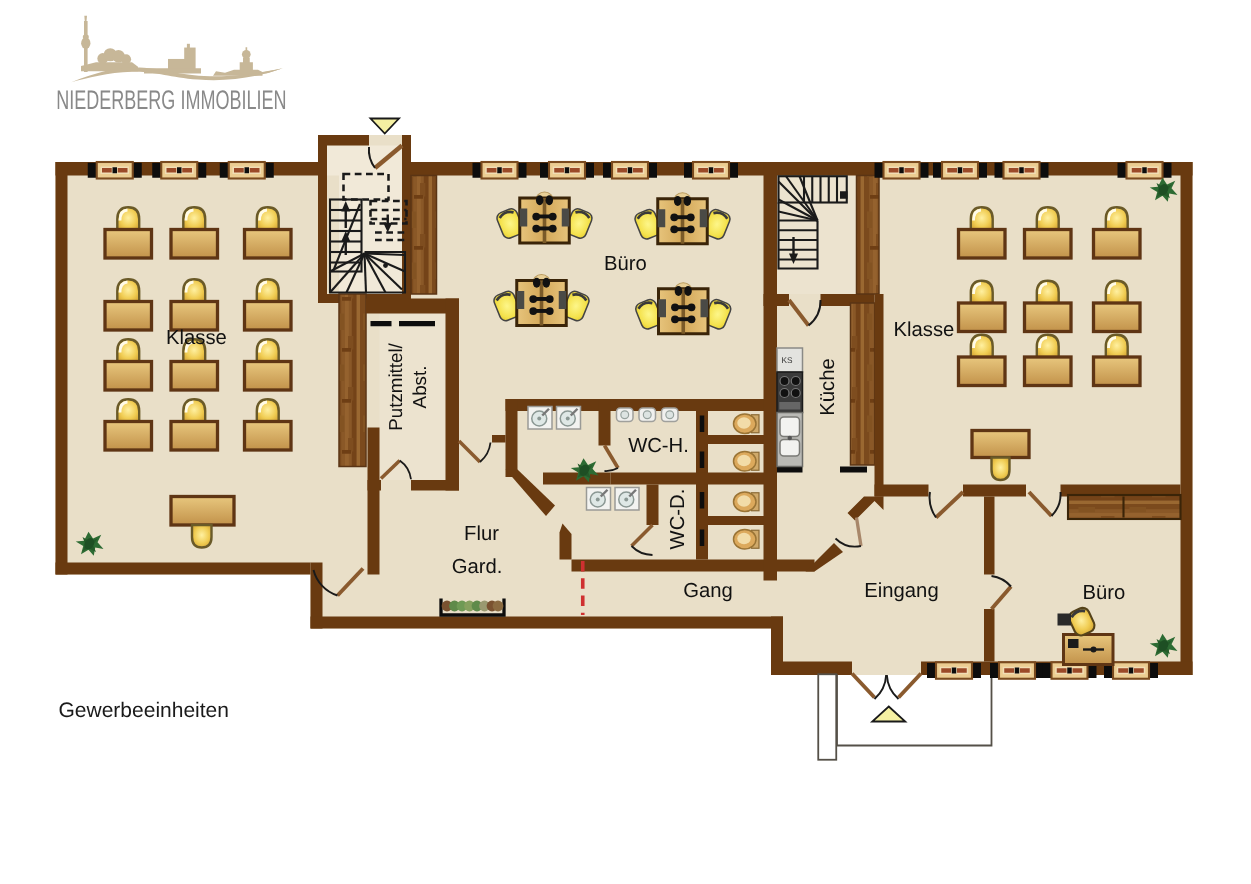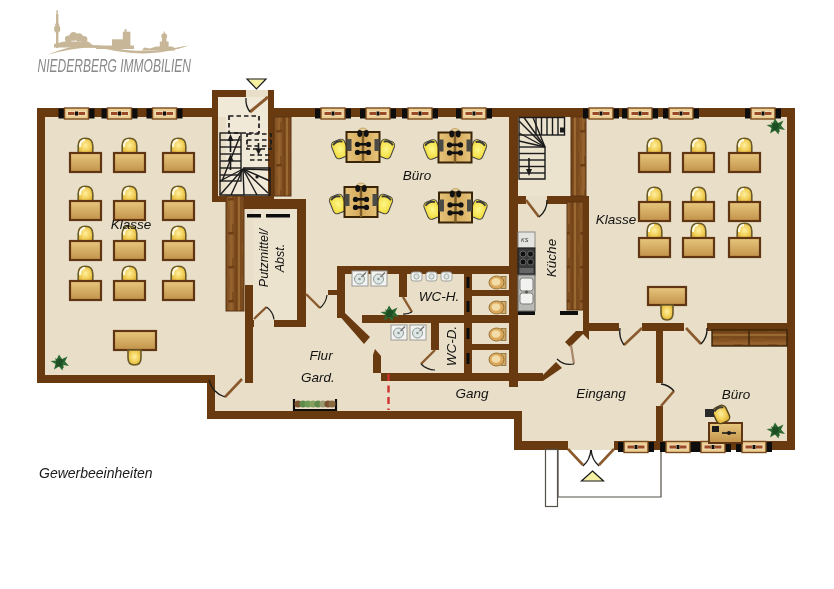--- a/index.html
+++ b/index.html
@@ -1,16 +1,16 @@
 <!DOCTYPE html>
 <html><head>
 <meta charset="utf-8">
 <style>
 html,body{margin:0;padding:0;background:#ffffff;}
-#page{width:834px;height:589px;position:relative;overflow:hidden;background:#ffffff;font-family:"Liberation Sans",sans-serif;font-style:italic;}
+#page{width:834px;height:589px;position:relative;overflow:hidden;background:#ffffff;font-family:"Liberation Sans",sans-serif;}
 svg{display:block}
 </style>
 </head>
 <body>
 <div id="page">
 <svg width="834" height="589" viewBox="0 0 834 589">
 <defs>
 <linearGradient id="gDesk" x1="0" y1="0" x2="0" y2="1">
 <stop offset="0" stop-color="#e8c77e"></stop>
           <stop offset="1" stop-color="#c2924a"></stop>

